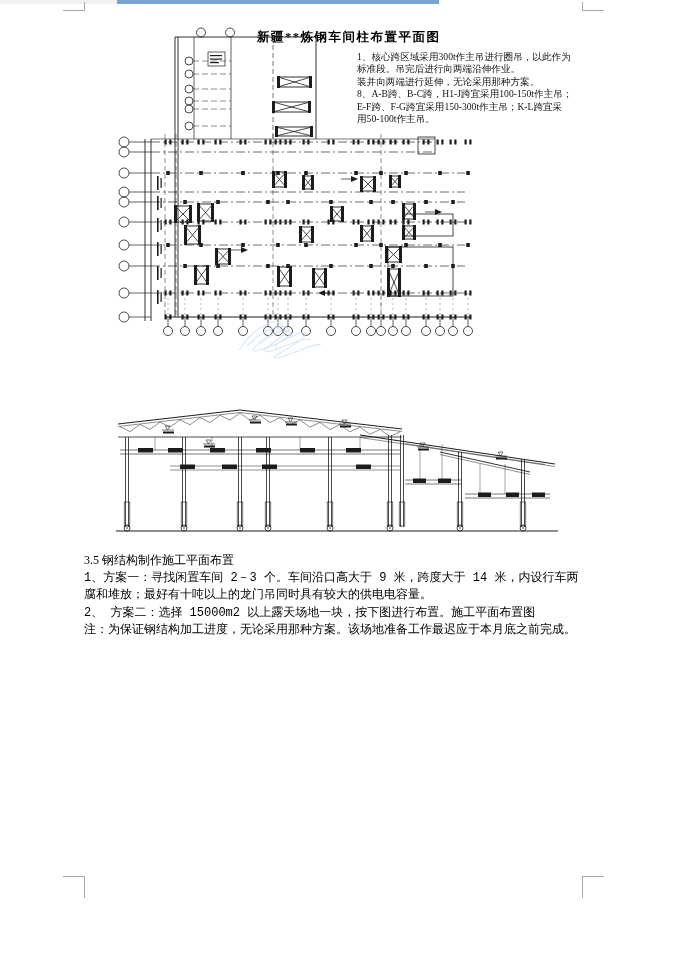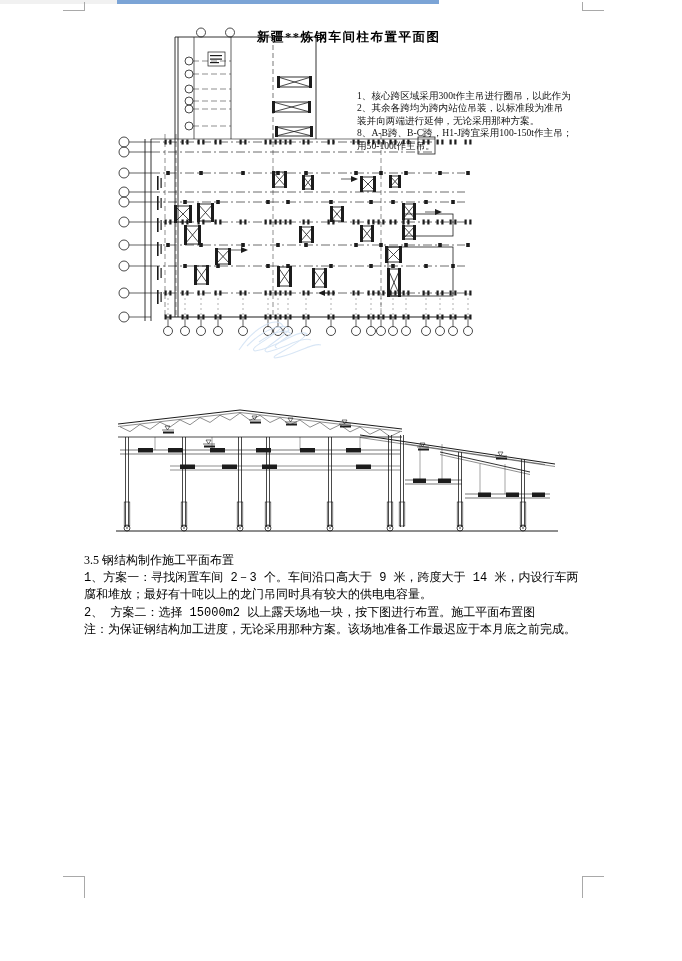--- a/index.html
+++ b/index.html
@@ -9,21 +9,21 @@
   .strip-gray{left:0;width:117px;background:#f1f1f1;}
   .strip-blue{left:117px;width:322px;background:#7ba4d6;}
   .crop{position:absolute;width:21px;height:8px;}
   .crop-tl{left:63px;top:2px;border-right:1px solid #a9a9a9;border-bottom:1px solid #a9a9a9;}
   .crop-tr{left:582px;top:2px;border-left:1px solid #a9a9a9;border-bottom:1px solid #a9a9a9;}
   .crop-bl{left:63px;top:876px;height:21px;border-right:1px solid #a9a9a9;border-top:1px solid #a9a9a9;}
   .crop-br{left:582px;top:876px;height:21px;border-left:1px solid #a9a9a9;border-top:1px solid #a9a9a9;}
   .plan-title{position:absolute;left:257px;top:29px;font-size:12.5px;font-weight:bold;
               letter-spacing:1.5px;white-space:nowrap;}
   .plan-notes{position:absolute;left:357px;top:51px;width:268px;font-size:9.6px;
-              line-height:12.4px;color:#121212;margin-top:39px;}
+              line-height:12.4px;color:#121212;}
   .plan-notes div{white-space:nowrap;}
   .drawing{position:absolute;}
   #plan-svg{left:113px;top:26px;}
   #elev-svg{left:110px;top:402px;}
   #wm-svg{left:225px;top:312px;}
   .bodytext{position:absolute;left:84px;top:552px;width:520px;font-size:12px;
             line-height:17.2px;color:#000;}
   .bodytext .h{margin-bottom:1px;white-space:nowrap;}
   .bodytext .ln{white-space:nowrap;font-family:Liberation Mono, monospace;}
 </style>
@@ -37,23 +37,24 @@
 
   <div class="crop crop-tl"></div>
   <div class="crop crop-tr"></div>
   <div class="crop crop-bl"></div>
   <div class="crop crop-br"></div>
 
   <div class="plan-title">新疆**炼钢车间柱布置平面图</div>
 
   <div class="plan-notes">
     <div>1、核心跨区域采用300t作主吊进行圈吊，以此作为</div>
-    <div>2、其余各跨均为跨内站位吊装，以标准段为准吊</div>
+    <div>标准段。吊完后进行向两端沿伸作业。</div>
     <div>装并向两端进行延伸，无论采用那种方案。</div>
     <div>8、A-B跨、B-C跨，H1-J跨宜采用100-150t作主吊；</div>
+    <div>E-F跨、F-G跨宜采用150-300t作主吊；K-L跨宜采</div>
     <div>用50-100t作主吊。</div>
   </div>
 
   <svg id="plan-svg" class="drawing" width="362" height="314" viewBox="0 0 362 314">
       <line x1="38" y1="116" x2="322" y2="116" stroke="#1c1c1c" stroke-width="0.65" stroke-dasharray="9 3 2 3"></line>
       <line x1="38" y1="126" x2="322" y2="126" stroke="#1c1c1c" stroke-width="0.65" stroke-dasharray="9 3 2 3"></line>
       <line x1="38" y1="147" x2="352" y2="147" stroke="#1c1c1c" stroke-width="0.65" stroke-dasharray="9 3 2 3"></line>
       <line x1="38" y1="166" x2="352" y2="166" stroke="#1c1c1c" stroke-width="0.65" stroke-dasharray="9 3 2 3"></line>
       <line x1="38" y1="176" x2="352" y2="176" stroke="#1c1c1c" stroke-width="0.65" stroke-dasharray="9 3 2 3"></line>
       <line x1="38" y1="196" x2="352" y2="196" stroke="#1c1c1c" stroke-width="0.65" stroke-dasharray="9 3 2 3"></line>

